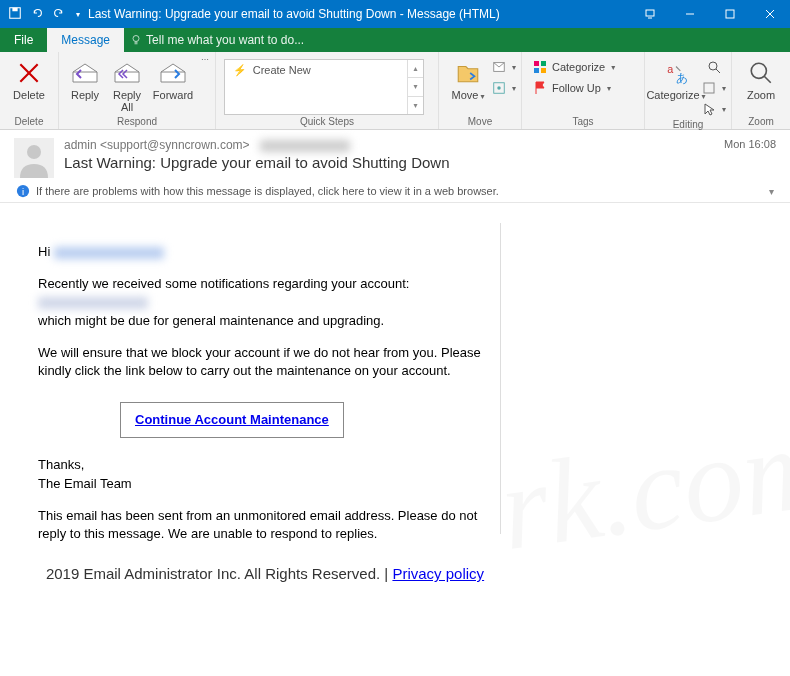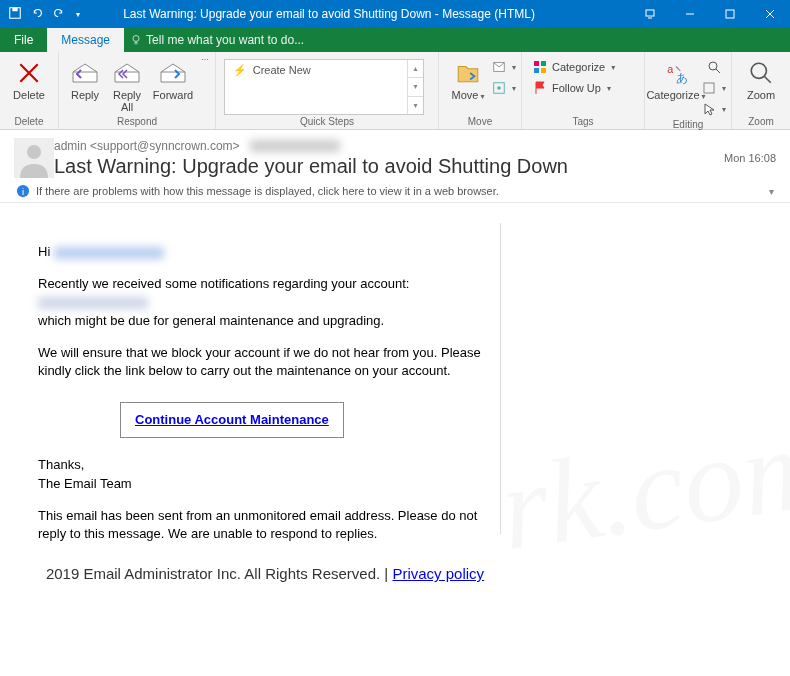--- a/index.html
+++ b/index.html
@@ -2,21 +2,21 @@
 <html><head>
 <meta charset="utf-8">
 <style>
 * { margin: 0; padding: 0; box-sizing: border-box; font-family: "Segoe UI", Arial, sans-serif; }
 body { background: #fff; width: 790px; height: 676px; overflow: hidden; }
 
 
 .titlebar { background: #0173c7; height: 28px; display: flex; align-items: center; color: #fff; font-size: 12px; }
 .titlebar .qat { display: flex; align-items: center; gap: 8px; padding: 0 8px; }
 .titlebar .qat svg { width: 14px; height: 14px; }
-.titlebar .title { flex: 1; text-align: center; padding-right: 60px; }
+.titlebar .title { flex: 1; padding-right: 60px; }
 .titlebar .winbtns { display: flex; }
 .titlebar .winbtn { width: 40px; height: 28px; display:flex; align-items:center; justify-content:center; }
 .titlebar .winbtn svg { width:10px; height:10px; }
 
 
 .tabrow { background: #15803d; height: 24px; display: flex; align-items: stretch; color: #fff; font-size: 12px; }
 .tabrow .tab { padding: 0 14px; display:flex; align-items:center; cursor:pointer; }
 .tabrow .tab.active { background:#f3f3f3; color:#0173c7; }
 .tabrow .tell { display:flex; align-items:center; gap:4px; opacity:.9; padding-left:6px; }
 
@@ -35,24 +35,24 @@
 .drop { font-size:8px; color:#666; margin-left:2px; }
 
 .quicksteps { flex:1; display:flex; }
 .qsbox { border:1px solid #c9c9c9; background:#fff; margin:4px 2px 0 2px; height:56px; width:200px; display:flex; }
 .qsbox .item { padding:4px 8px; font-size:11px; color:#555; display:flex; align-items:flex-start; gap:6px; }
 .qsbox .scroll { width:16px; border-left:1px solid #ddd; display:flex; flex-direction:column; }
 .qsbox .scroll div { flex:1; display:flex; align-items:center; justify-content:center; font-size:8px; color:#888; border-bottom:1px solid #ddd; }
 
 
 .msgheader { padding:8px 14px 4px 14px; border-bottom:1px solid #e6e6e6; }
-.msgheader .row1 { display:flex; align-items:center; }
+.msgheader .row1 { display:flex; align-items:flex-start; gap:10px; }
 .avatar { width:40px; height:40px; }
 .msgheader .from { font-size:12px; color:#777; }
-.msgheader .subj { font-size:20px; color:#333; margin-top:2px; }
+.msgheader .subj { font-size:15px; color:#333; margin-top:2px; }
 .msgheader .date { font-size:11px; color:#666; margin-left:auto; }
 .infobar { display:flex; align-items:center; gap:6px; font-size:11px; color:#555; padding:6px 2px 0 2px; }
 .infobar .chev { margin-left:auto; color:#888; font-size:10px; }
 
 
 .msgbody { padding:40px 40px 10px 30px; font-size:13px; color:#000; line-height:1.4; position:relative; }
 .msgbody p { margin-bottom:14px;margin-left:8px; }
 .msgbody strong { font-weight:normal; }
 .redact { display:inline-block; height:12px; background:#ccc; border-radius:2px; filter:blur(4px); vertical-align:middle; }
 .bodycol { width:470px; }

